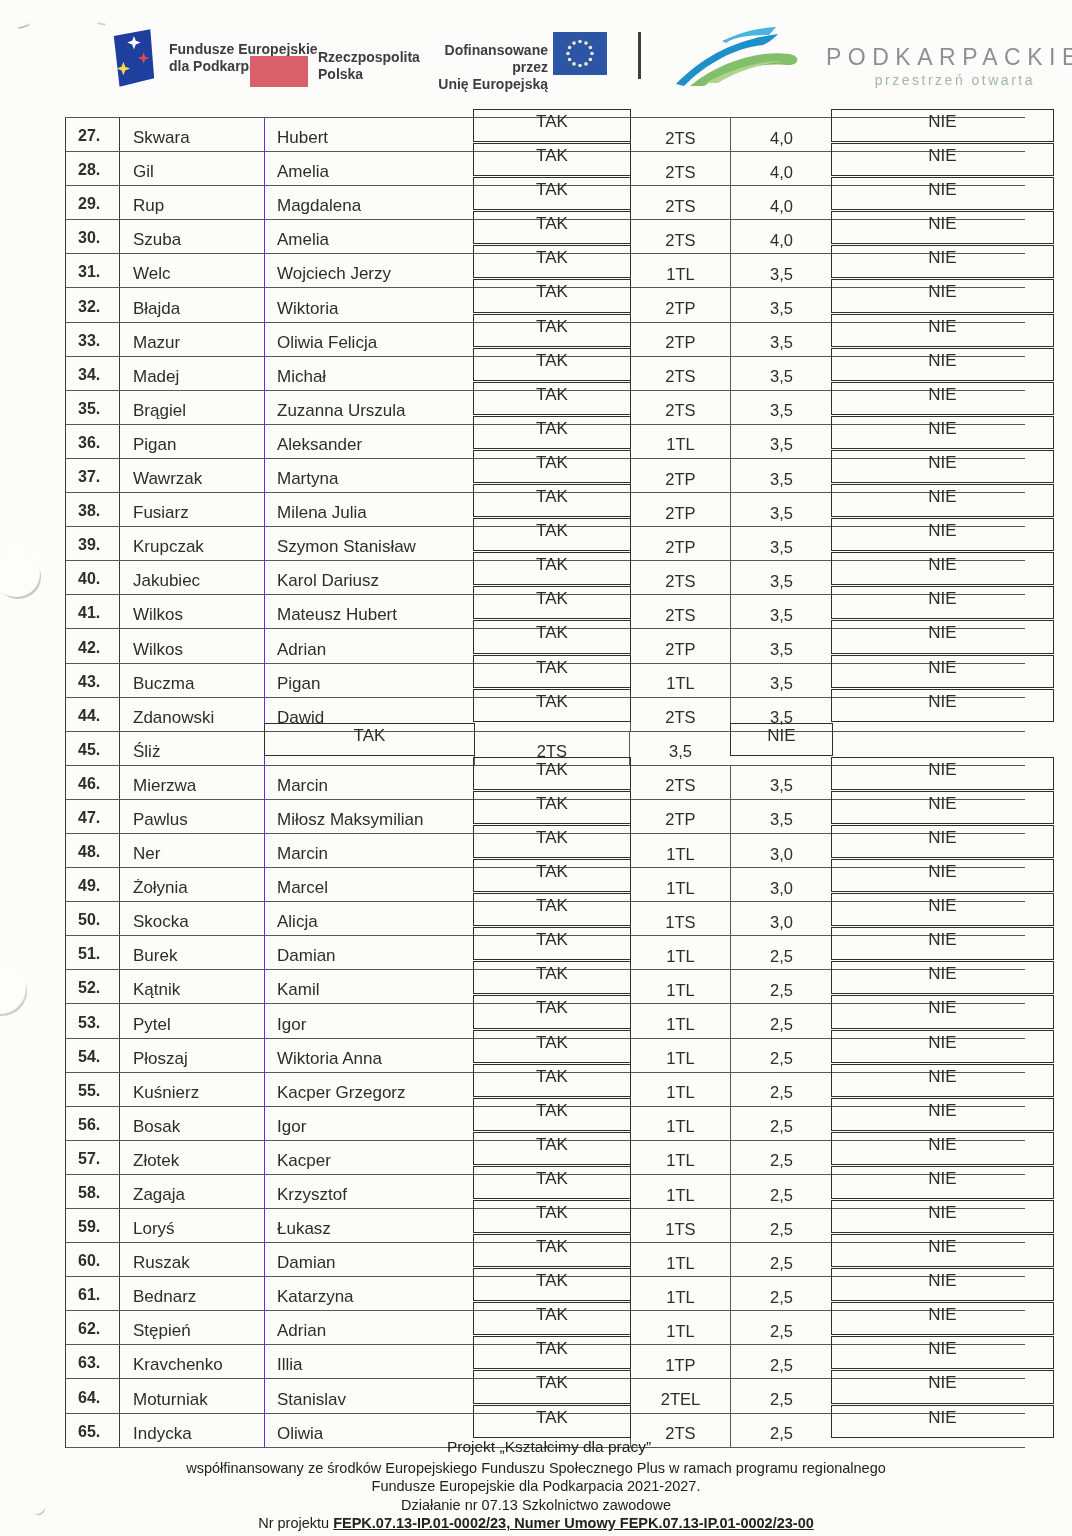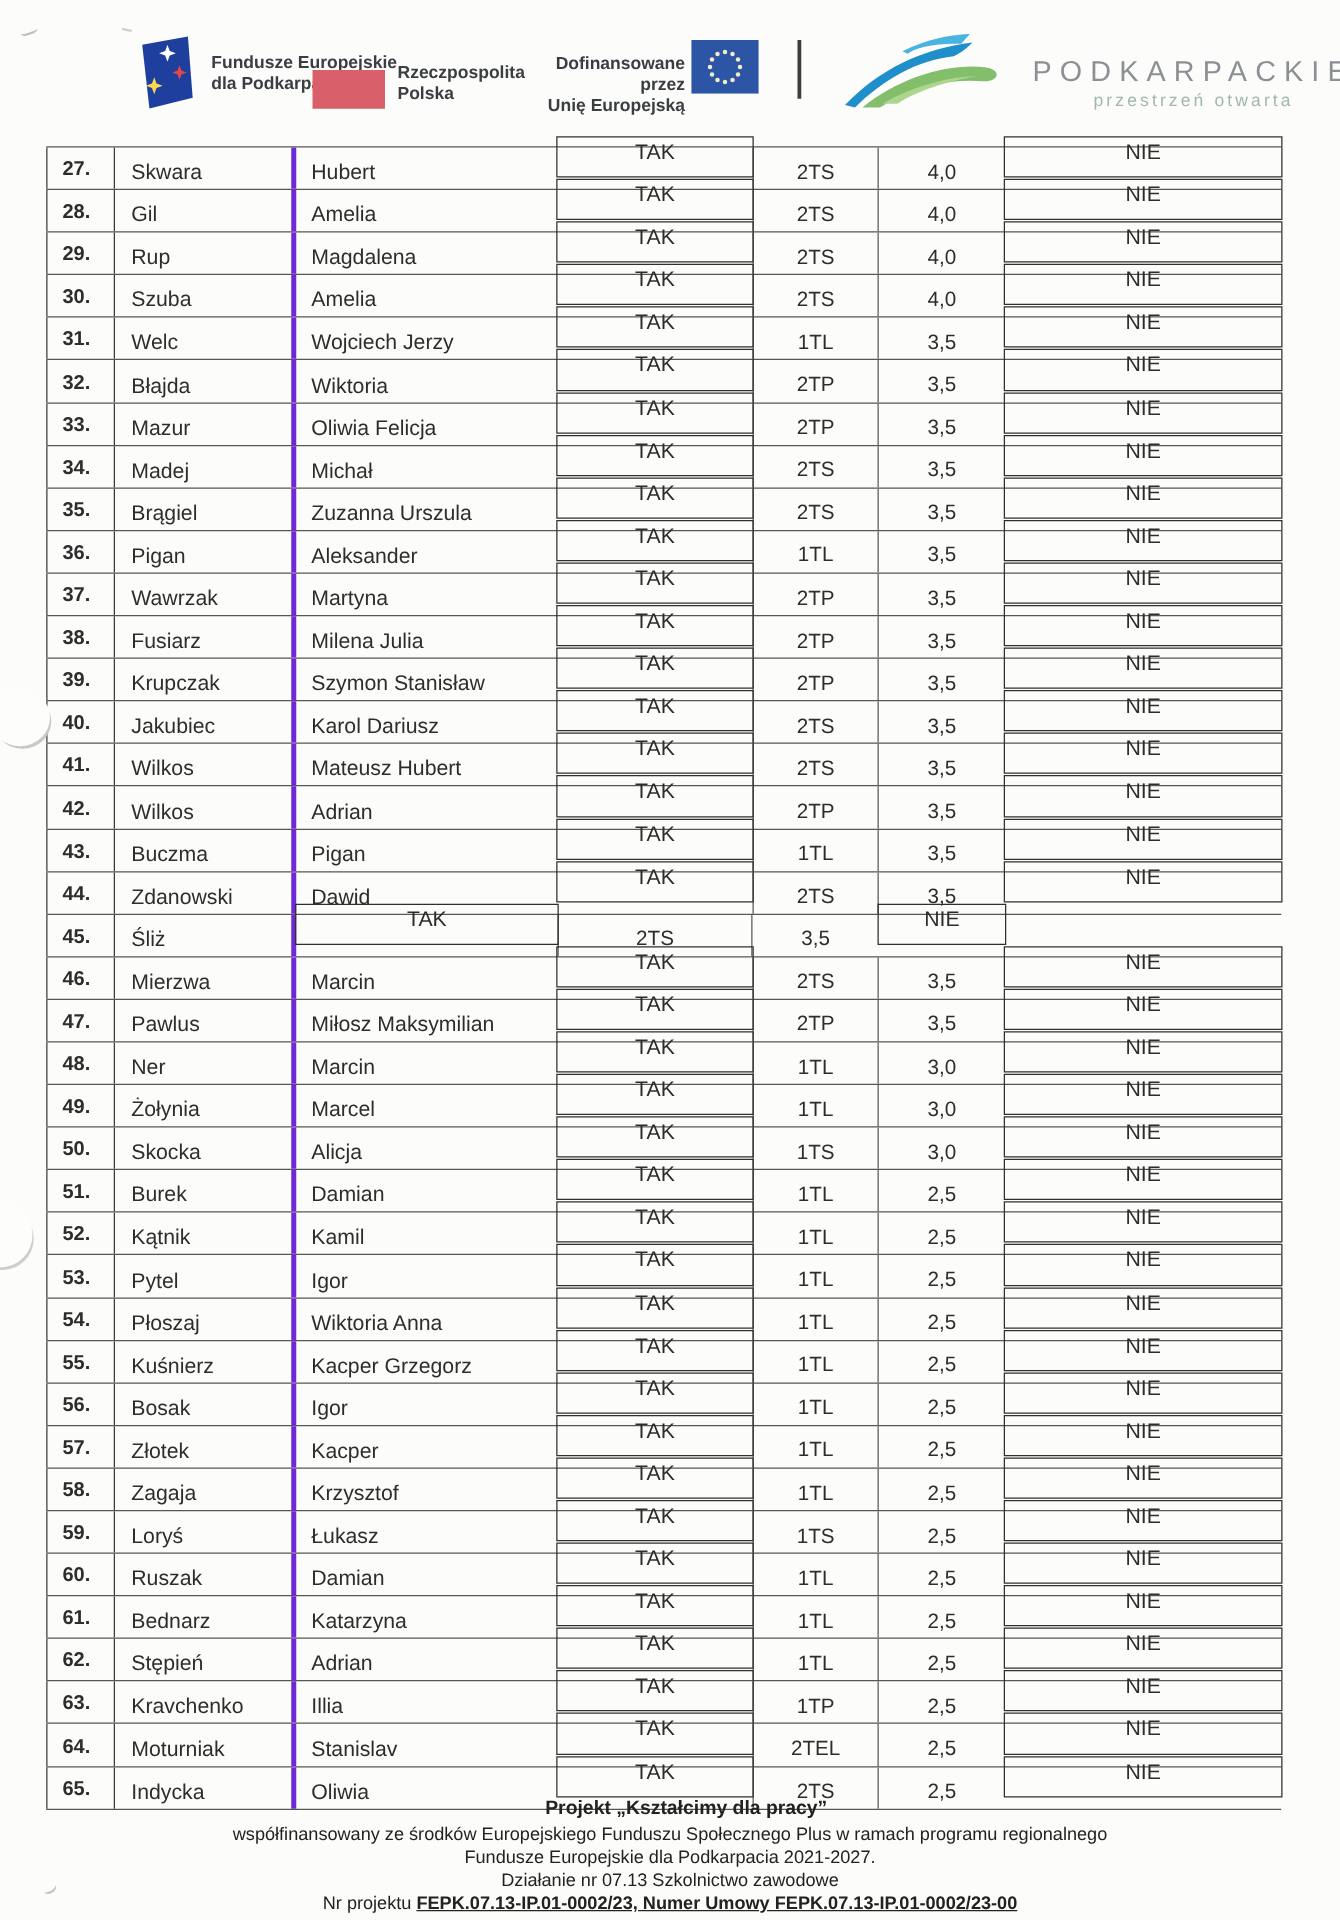--- a/index.html
+++ b/index.html
@@ -25,41 +25,42 @@
   #pk-text{position:absolute;left:826px;top:44px;}
   .pk-name{font-size:23px;letter-spacing:6.5px;color:var(--brand-gray);font-weight:400;white-space:nowrap;}
   .pk-tagline{font-size:14px;letter-spacing:2.5px;color:var(--tagline-green);margin-top:1px;text-align:center;}
 
   
   .table{position:absolute;left:37px;top:117px;width:988px;}
   .row{
     position:relative;display:grid;height:33.1px;
     grid-template-columns:55px 145px 209px 156px 101px 101px 221px;
     border-bottom:1.5px solid #565656;
+    margin-left:28px;
   }
   .row:first-child{border-top:1.5px solid #565656;}
   .cell{display:flex;align-items:flex-end;line-height:1;font-size:17px;overflow:visible;}
   .c-no{border-left:1.5px solid #3a3a3a;border-right:1.5px solid #3a3a3a;
         font-weight:bold;font-size:16px;padding:0 0 7px 12px;}
-  .c-sur{padding:0 0 5px 13px;border-right:4px solid #6d28d9;}
+  .c-sur{padding:0 0 5px 13px;border-right:1px solid #6d28d9;}
   .c-name{padding:0 0 5px 12px;}
   .c-cls{border-left:1px solid #5a5a5a;border-right:1px solid #5a5a5a;
          justify-content:center;font-size:16.5px;padding-bottom:5px;}
   .c-score{justify-content:center;font-size:16.5px;padding-bottom:5px;}
   .c-tak,.c-nie{position:relative;}
   .obox{
     position:absolute;left:-1px;right:-1px;top:-9px;height:33.1px;
     border:1.5px solid #2f2f2f;z-index:2;
     display:flex;justify-content:center;align-items:flex-start;
     padding-top:3px;font-size:17px;box-sizing:border-box;
   }
 
   
   .footer{position:absolute;left:0;top:1438px;width:1072px;text-align:center;line-height:18.5px;font-size:14.5px;color:#222;}
-  .footer .f-title{font-weight:bold;font-size:15.5px;margin-bottom:2px;padding-left:26px;}
+  .footer .f-title{font-weight:normal;font-size:15.5px;margin-bottom:2px;padding-left:26px;}
   .footer .f-bold{font-weight:bold;text-decoration:underline;}
 
   
   .blob{position:absolute;background:#fdfdfb;border-radius:50%;z-index:5;}
   #blob1{left:-8px;top:551px;width:48px;height:46px;box-shadow:2px 3px 0 -1px #c9c9c4;}
   #blob2{left:-26px;top:962px;width:52px;height:52px;box-shadow:2px 3px 0 -1px #cfcfca;}
   .pencil{position:absolute;background:transparent;z-index:6;}
   #mark-top{left:16px;top:20px;width:14px;height:6px;border-bottom:2px solid #c2c2bc;transform:rotate(-18deg);border-radius:40%;}
   #mark-top2{left:98px;top:18px;width:8px;height:5px;border-bottom:2px solid #d2d2cc;transform:rotate(12deg);}
   #mark-bottom{left:34px;top:1506px;width:11px;height:7px;border-bottom:2px solid #c6c6c0;transform:rotate(-30deg);border-radius:50%;}

